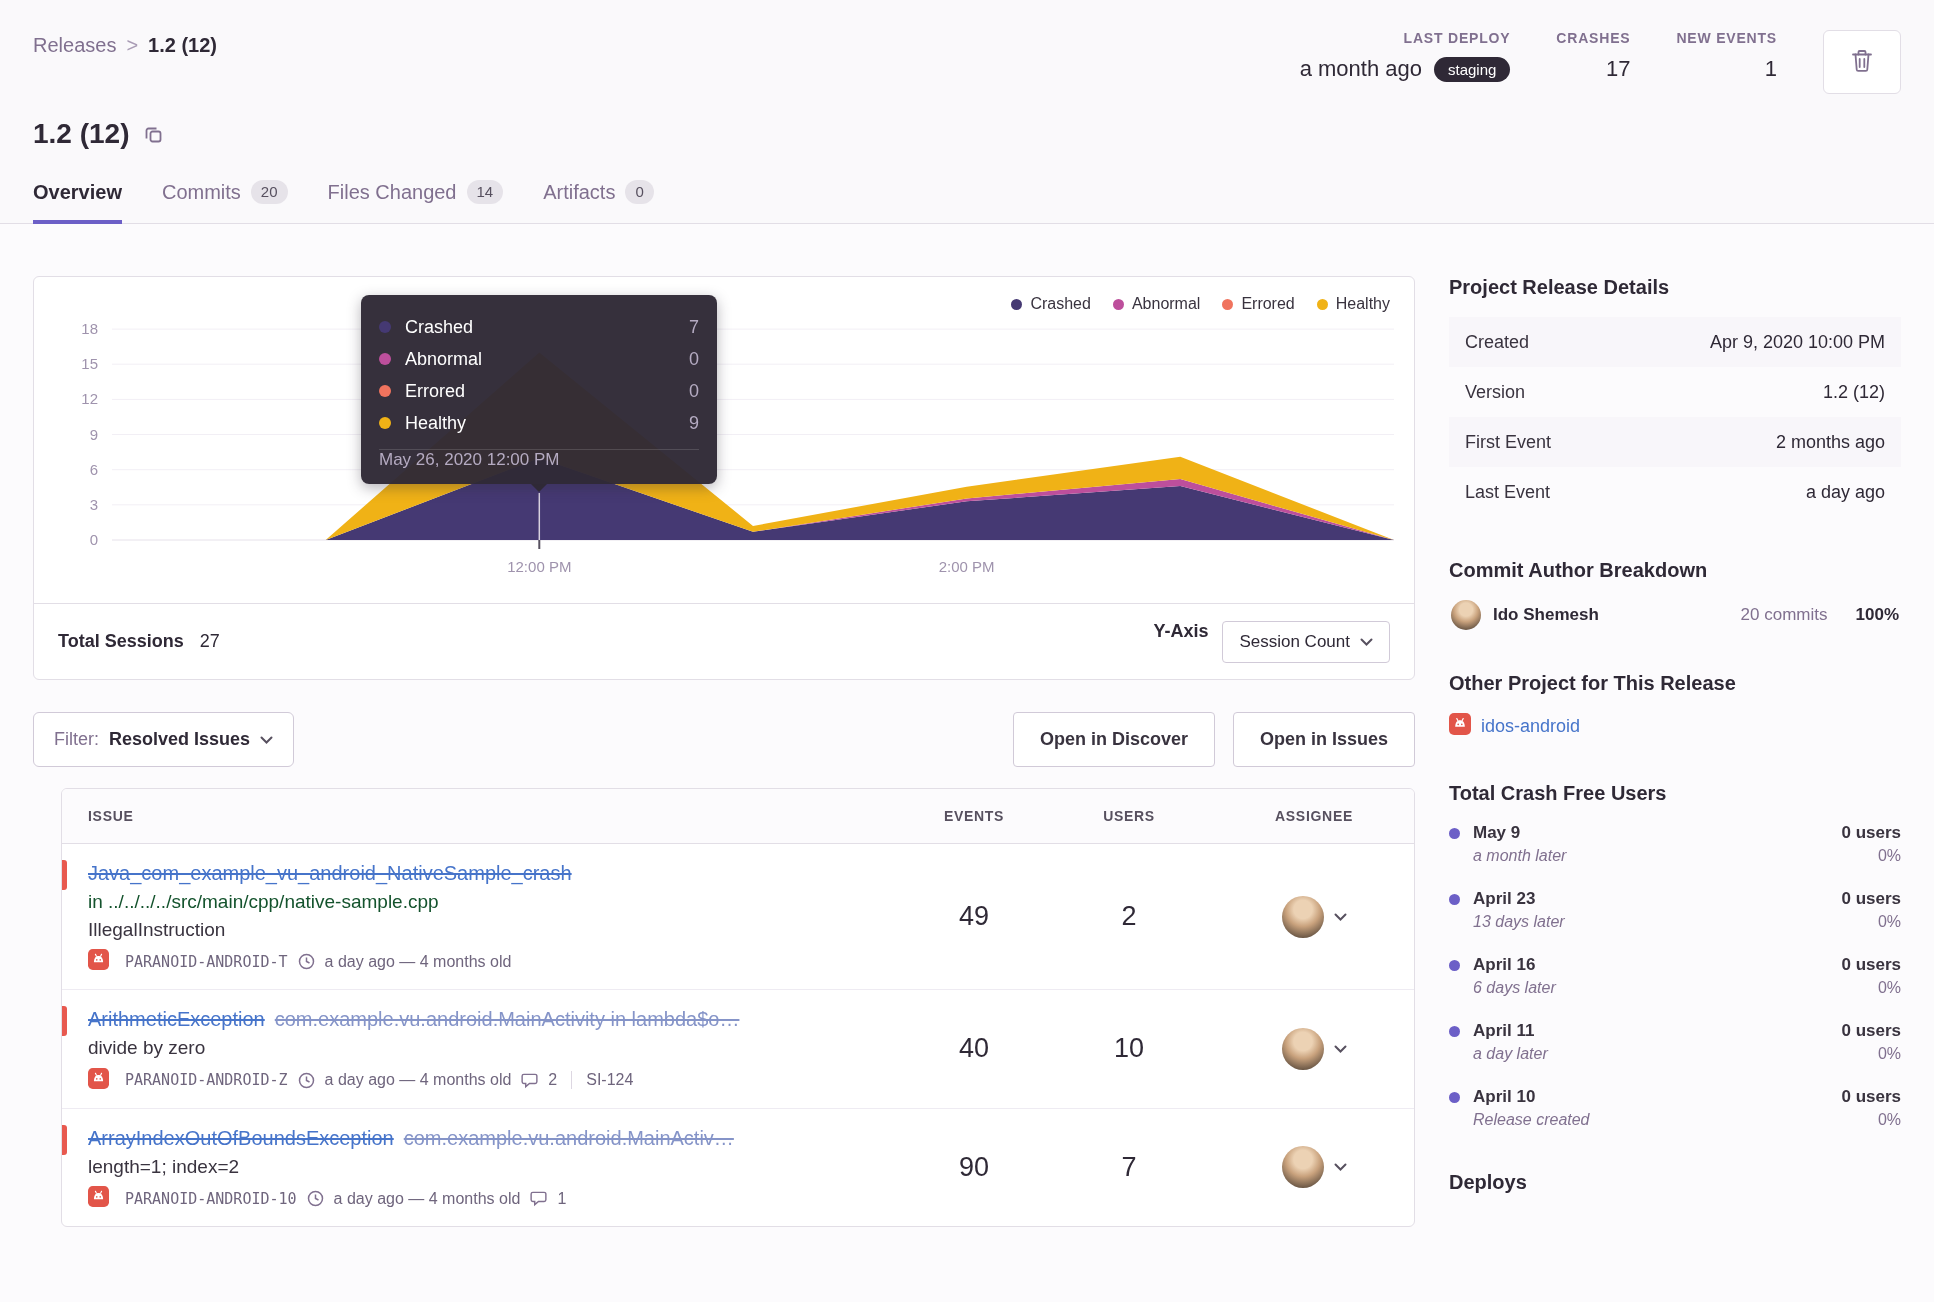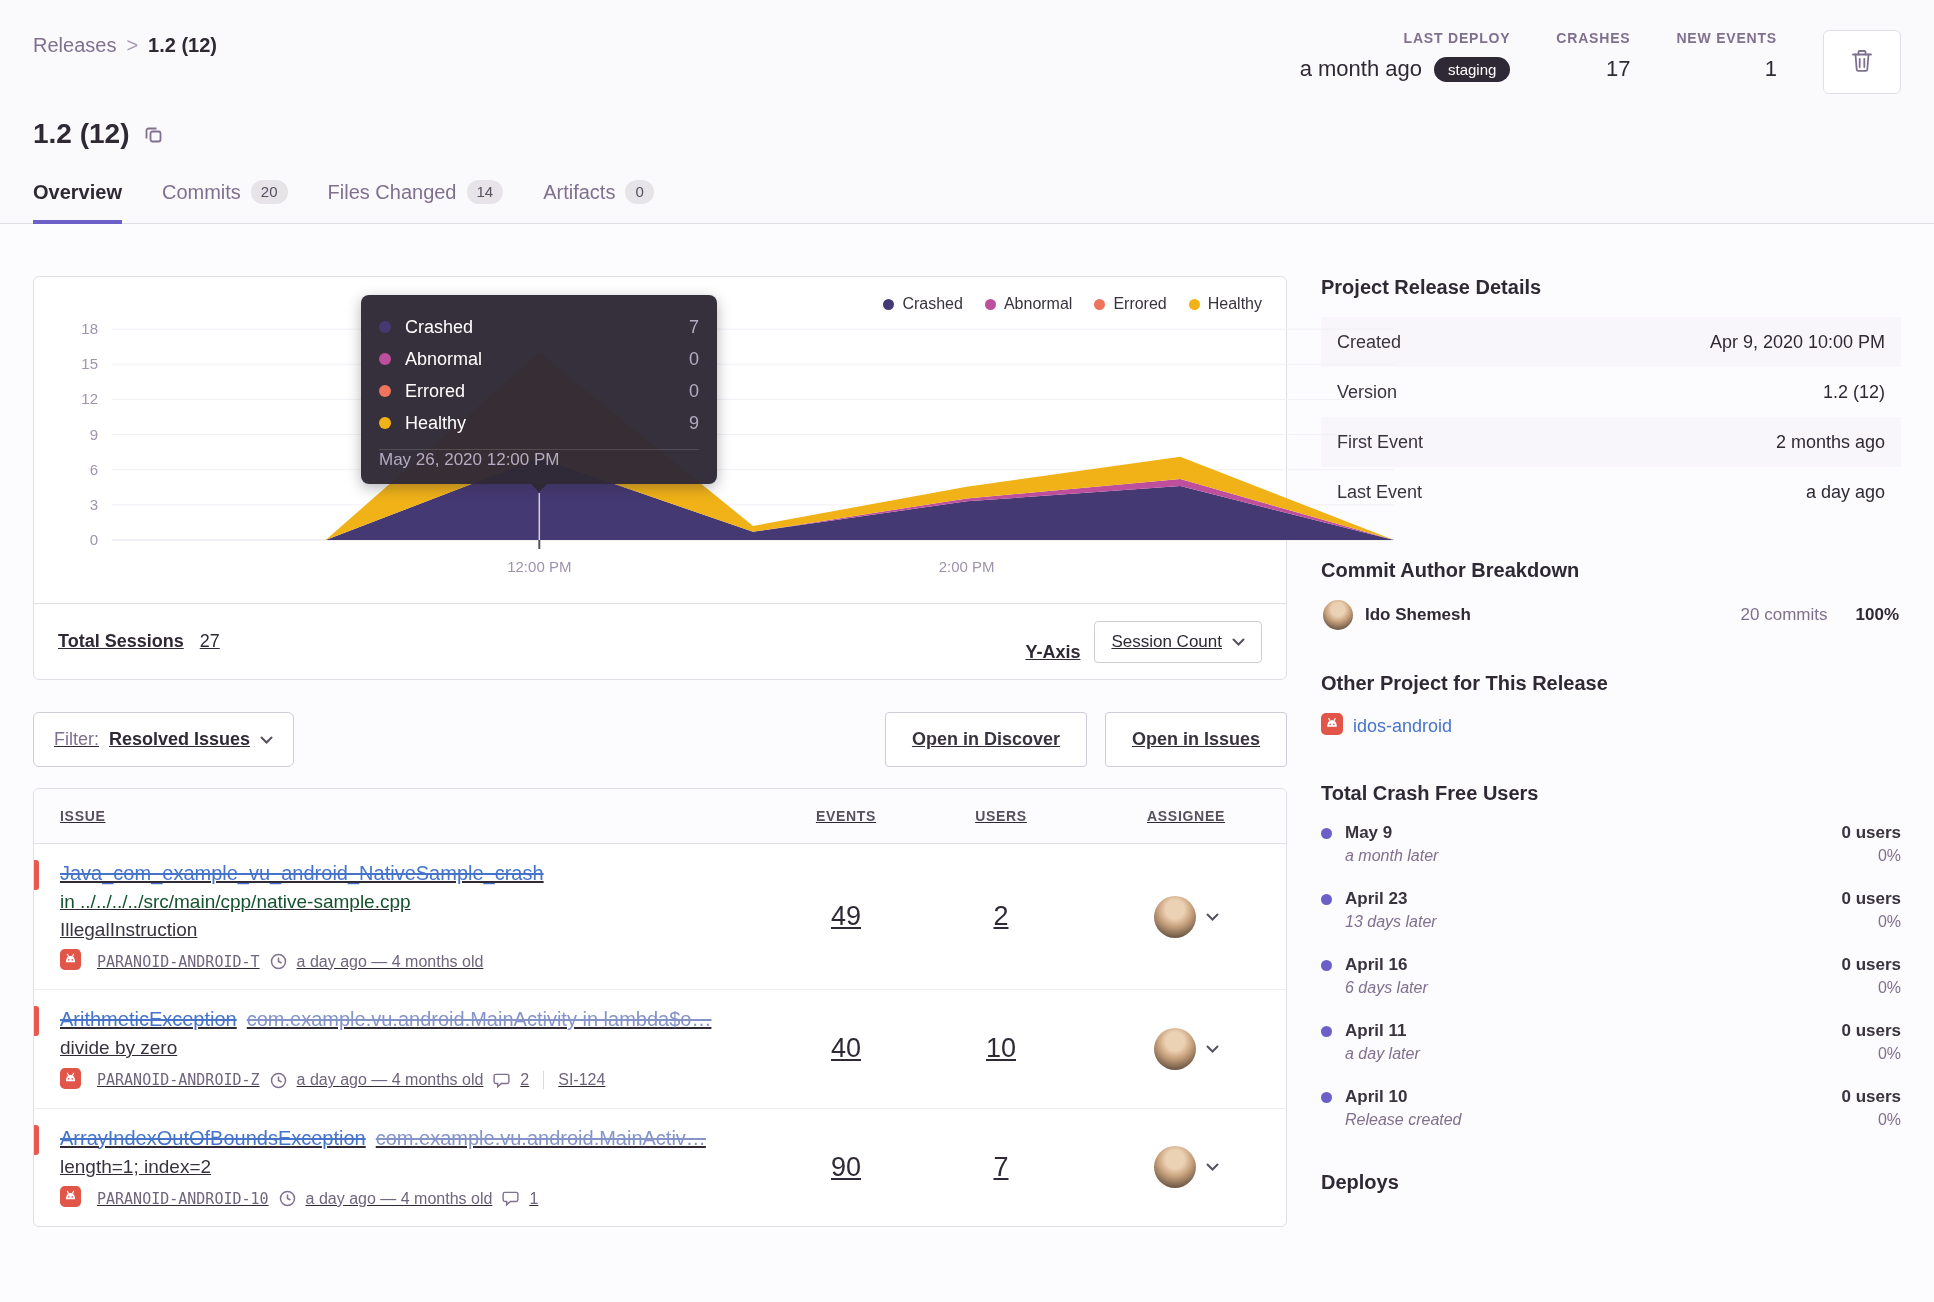--- a/index.html
+++ b/index.html
@@ -31,21 +31,21 @@
   .title-row h1 { font-size:28px; font-weight:700; color:#2f2936; }
   .copy-icon { color:#80708f; cursor:pointer; display:inline-flex; }
 
   .tabs { margin-top:30px; display:flex; gap:40px; }
   .tab { display:flex; align-items:center; gap:10px; font-size:20px; color:#80708f; padding-bottom:16px; border-bottom:4px solid transparent; margin-bottom:-1px; cursor:pointer; }
   .tab.active { color:#2f2936; font-weight:700; border-bottom-color:#6c5fc7; }
   .tab-badge { background:rgba(111,101,125,0.14); color:#57505f; font-size:15px; padding:3px 10px; border-radius:12px; line-height:1.2; }
 
   
   .content { display:flex; padding:52px 33px 0; align-items:flex-start; }
-  .main-col { width:1254px; flex:none;text-decoration:underline; }
+  .main-col { width:1382px; flex:none; }
   .sidebar { flex:1; margin-left:34px; min-width:0; }
 
   
   .card { background:#fff; border:1px solid #e2dee6; border-radius:6px; }
   .chart-card { position:relative; margin-bottom:32px; }
   .legend { position:absolute; top:18px; right:24px; display:flex; gap:22px; z-index:2; }
   .legend-item { display:flex; align-items:center; gap:8px; font-size:16px; color:#39333f; cursor:pointer; }
   .legend-dot { width:11px; height:11px; border-radius:50%; flex:none; }
   .chart-area { position:relative; }
   .chart-area svg { display:block; }
@@ -55,35 +55,35 @@
   .tooltip:after { content:""; position:absolute; bottom:-8px; left:50%; margin-left:-8px; border:8px solid transparent; border-bottom:none; border-top-color:#2f2936; }
   .tt-row { display:grid; grid-template-columns:16px 1fr auto; align-items:center; gap:10px; height:32px; }
   .tt-dot { width:12px; height:12px; border-radius:50%; }
   .tt-label { color:#fff; font-size:18px; }
   .tt-value { color:#b5abc2; font-size:18px; text-align:right; }
   .tt-date { margin-top:10px; border-top:1px solid rgba(255,255,255,0.14); color:#b5abc2; font-size:17px; }
 
   .chart-footer { border-top:1px solid #e2dee6; min-height:76px; display:flex; align-items:center; justify-content:space-between; padding:0 24px;gap:32px; }
   .ts-label { font-weight:700; font-size:18px; color:#2f2936; }
   .ts-value { font-size:18px; margin-left:16px; color:#2f2936; }
-  .yaxis-wrap { display:flex; align-items:flex-end; gap:14px; }
+  .yaxis-wrap { display:flex; align-items:flex-start; gap:14px; }
   .yaxis-label { font-weight:700; font-size:18px; }
   .select-btn { display:flex; align-items:center; gap:10px; background:#fff; border:1px solid #d1cad8; border-radius:4px; padding:10px 16px; font-size:17px; color:#2f2936; font-family:inherit; cursor:pointer; }
   .chev { color:#57505f; display:inline-flex; }
 
   
   .filter-row { display:flex; align-items:center; margin-bottom:21px; }
   .filter-btn { display:flex; align-items:center; gap:10px; background:#fff; border:1px solid #d1cad8; border-radius:6px; padding:16px 20px; font-size:18px; cursor:pointer; font-family:inherit; }
   .filter-btn .flabel { color:#80708f; }
   .filter-btn .fvalue { color:#2f2936; font-weight:700; }
   .filter-row .spacer { flex:1; }
   .action-btn { background:#fff; border:1px solid #d1cad8; border-radius:4px; padding:16px 26px; font-size:18px; font-weight:700; color:#39333f; cursor:pointer; font-family:inherit; margin-left:18px; }
 
   
-  .issues-card { overflow:hidden; }
+  .issues-card { overflow:hidden;margin-left:28px; }
   .tbl-head { display:grid; grid-template-columns:1fr 140px 170px 200px; background:#fcfbfd; border-bottom:1px solid #e2dee6; padding:19px 0; }
   .tbl-head div { font-size:14px; font-weight:700; letter-spacing:0.7px; color:#57505f; text-align:center; }
   .tbl-head .col-issue { text-align:left; padding-left:26px; }
   .issue-row { display:grid; grid-template-columns:1fr 140px 170px 200px; border-bottom:1px solid #eeebf2; position:relative; }
   .issue-row:last-child { border-bottom:none; }
   .red-bar { position:absolute; left:0; top:16px; width:5px; height:30px; background:#e8594f; border-radius:0 3px 3px 0; }
   .issue-main { padding:15px 10px 15px 26px; min-width:0; }
   .issue-title-line { font-size:20px; line-height:1.45; white-space:nowrap; overflow:hidden; text-overflow:ellipsis; }
   .issue-title { color:#4674ca; text-decoration:line-through; cursor:pointer; }
   .issue-title-secondary { color:#8594c8; text-decoration:line-through; margin-left:10px; }

